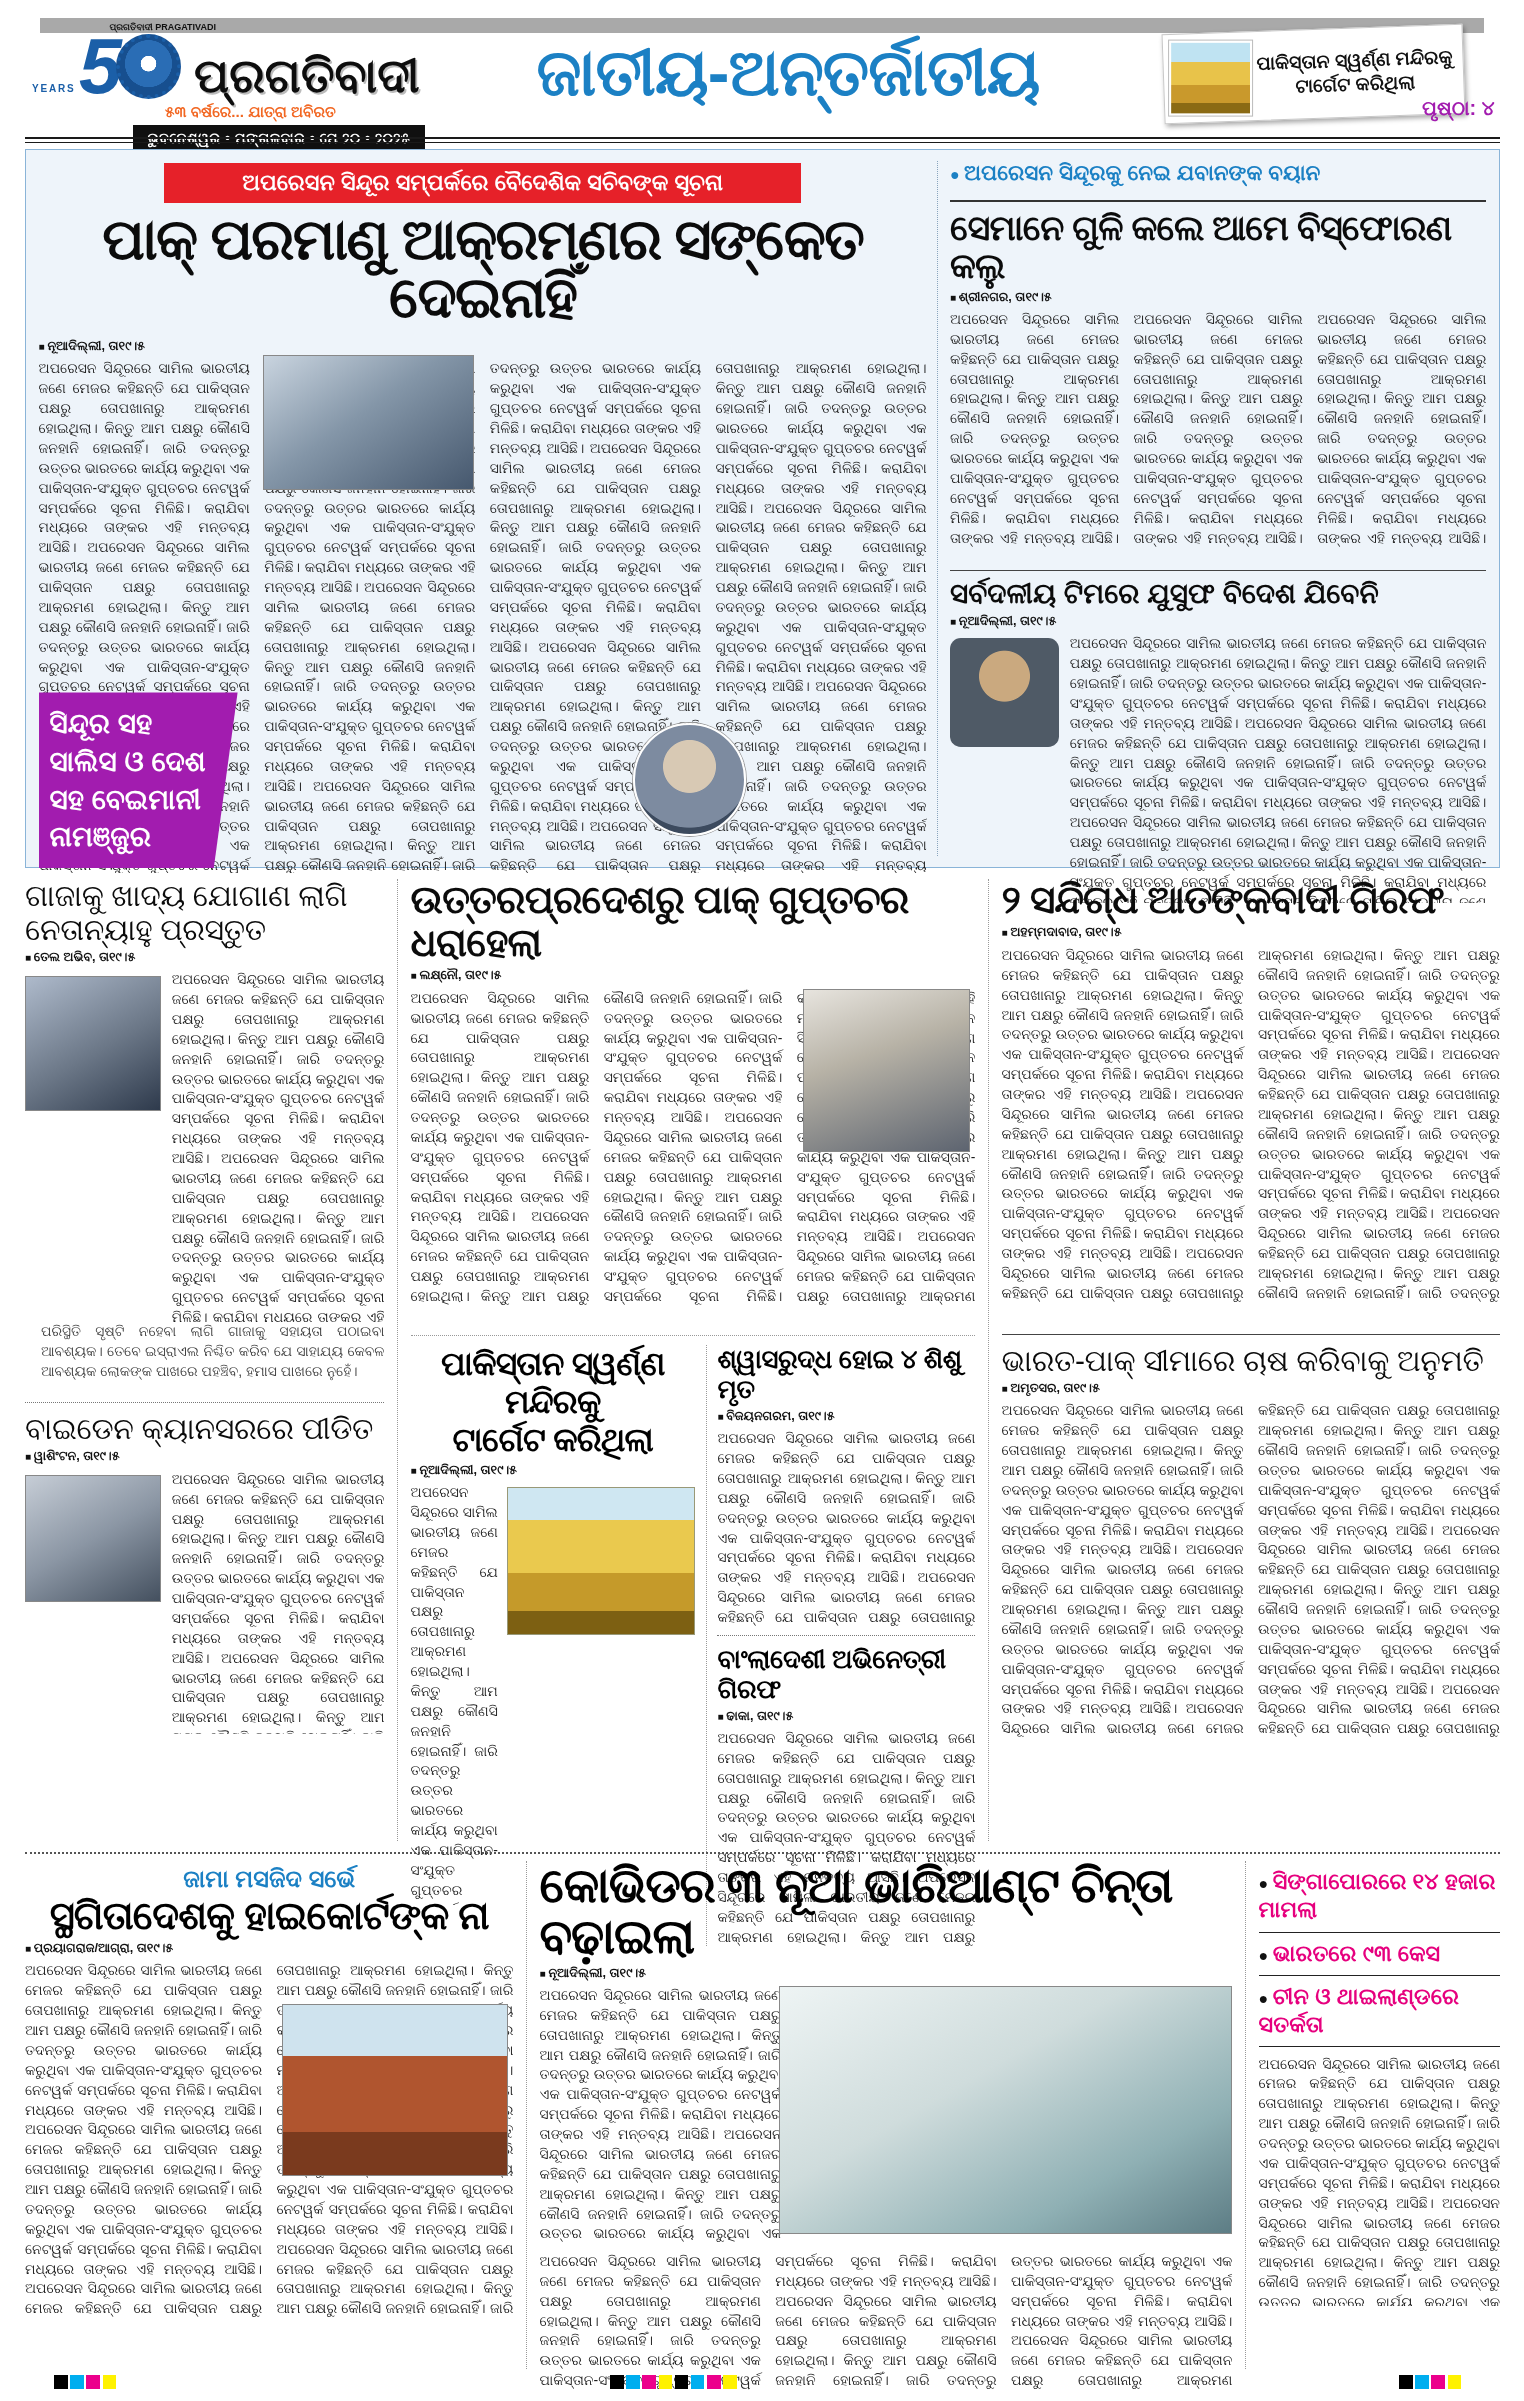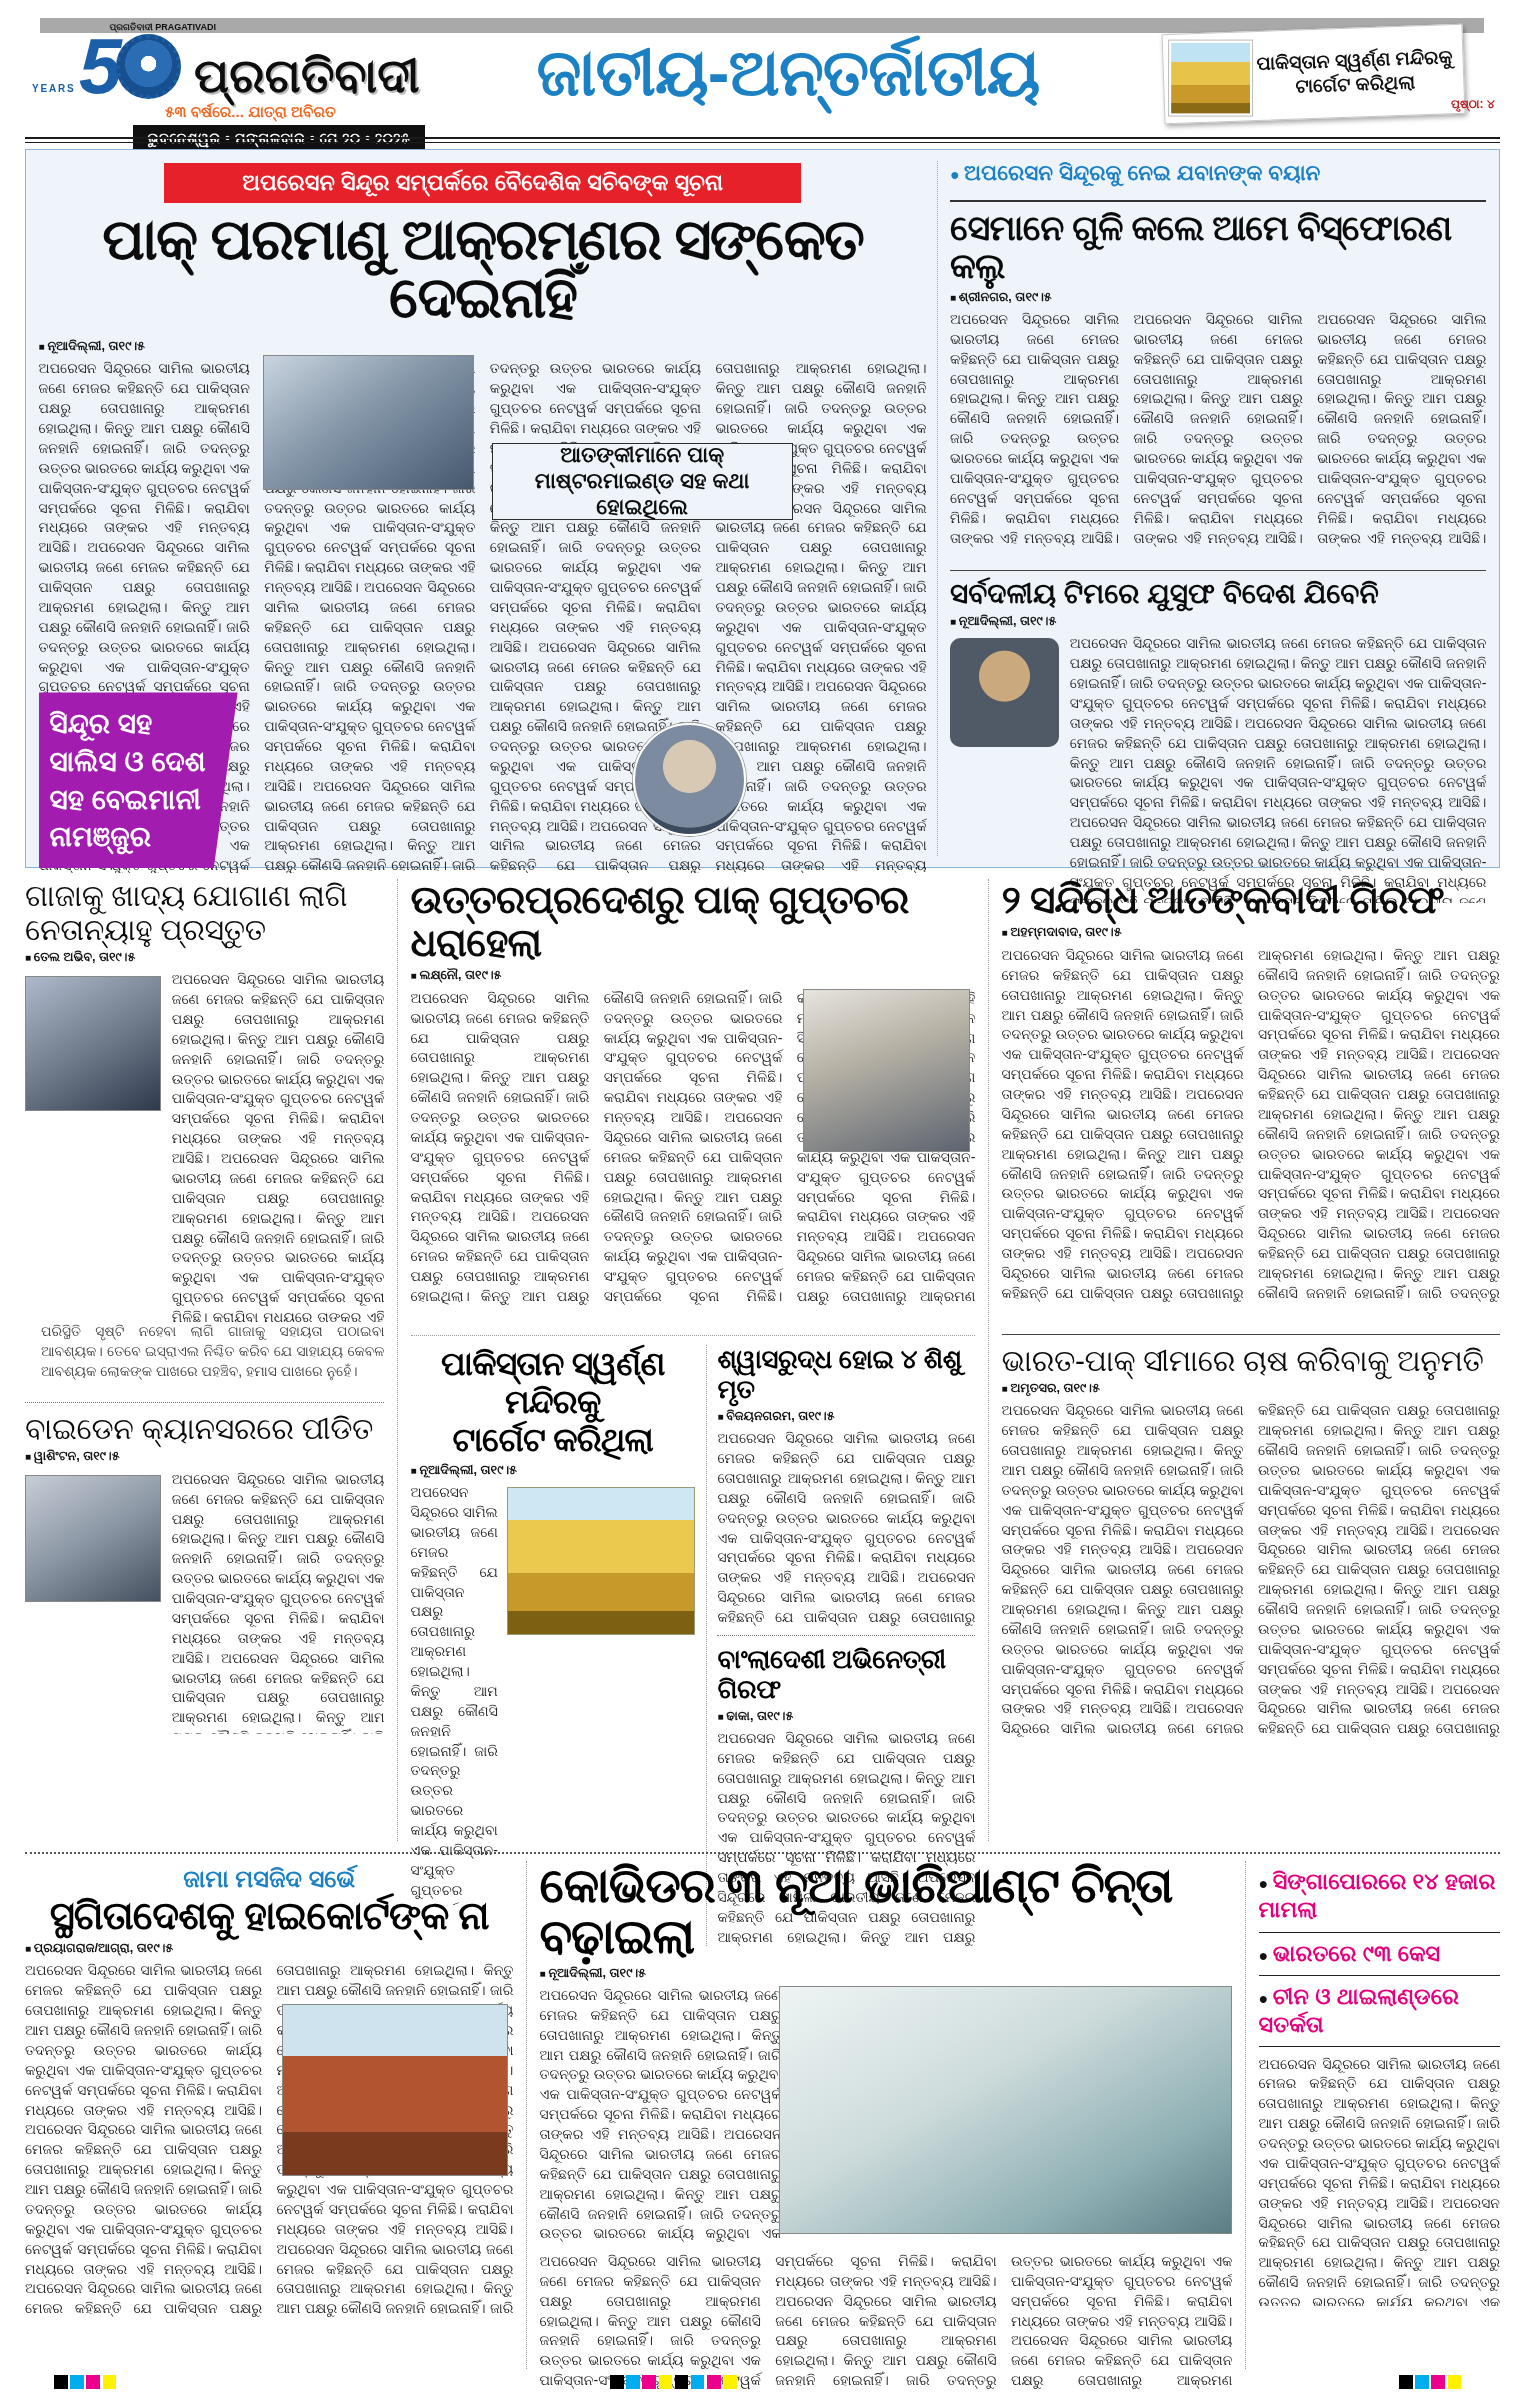--- a/index.html
+++ b/index.html
@@ -25,21 +25,21 @@
     font-size:14.4px; font-weight:bold; padding:4.5px 14.4px 5.4px; letter-spacing:0.4px; }
   .section-title { position:absolute; left:422px; top:12.6px; width:682px; text-align:center;
     font-size:65px; font-weight:800; color:#1b80c4; letter-spacing:-0.9px; line-height:1; }
   .promo-card { position:absolute; right:36px; top:1.8px; width:301px; height:90px; background:#ffffff;
     border:0.9px solid #c8c8c8; box-shadow:1.8px 2.7px 5.4px rgba(0,0,0,0.35); transform:rotate(-2deg);
     display:flex; align-items:center; padding:5.4px; }
   .promo-thumb { width:83px; height:75px; flex:0 0 83px; border:2.7px solid #fff; outline:0.9px solid #bbb;
     transform:rotate(2deg);
     background:linear-gradient(180deg,#bfe3f2 0 28%, #e8c34a 28% 60%, #c9992c 60% 85%, #8a6a14 85% 100%); }
   .promo-text { flex:1; text-align:center; font-size:19px; font-weight:800; color:#111; line-height:1.25; }
-  .page-num { position:absolute; right:5.4px; top:70px; font-size:12px; font-weight:bold; color:#b91c1c;text-align:right; }
+  .page-num { position:absolute; right:5.4px; top:70px; font-size:20px; font-weight:bold; color:#a21caf;text-align:right; }
   .header-rule { position:absolute; left:25px; top:137px; width:1475px; border-top:2.7px solid #1a1a1a; }
   .header-rule2 { position:absolute; left:25px; top:142px; width:1475px; border-top:0.9px solid #1a1a1a; }
 
   
   .byline { font-size:12.6px; font-weight:bold; color:#111; margin:3.6px 0 5.4px; }
   .byline::before { content:"■ "; font-size:10px; }
   .greek { font-size:14px; line-height:1.42; text-align:justify; color:#1c1c1c; overflow:hidden; word-break:break-word; }
   .cols2 { column-count:2; column-gap:14.4px; }
   .cols3 { column-count:3; column-gap:14.4px; }
   .cols4 { column-count:4; column-gap:14.4px; }
@@ -172,21 +172,20 @@
 
   <section class="top-box">
 
     <article class="lead-block">
       <div class="kicker-red">ଅପରେସନ ସିନ୍ଦୂର ସମ୍ପର୍କରେ ବୈଦେଶିକ ସଚିବଙ୍କ ସୂଚନା</div>
       <h1 class="lead-headline">ପାକ୍ ପରମାଣୁ ଆକ୍ରମଣର ସଙ୍କେତ ଦେଇନାହିଁ</h1>
       <div class="lead-body">
         <div class="byline">ନୂଆଦିଲ୍ଲୀ, ତା୧୯।୫</div>
         <div class="greek cols4" style="height:527px;">ଅପରେସନ ସିନ୍ଦୂରରେ ସାମିଲ ଭାରତୀୟ ଜଣେ ମେଜର କହିଛନ୍ତି ଯେ ପାକିସ୍ତାନ ପକ୍ଷରୁ ତୋପଖାନାରୁ ଆକ୍ରମଣ ହୋଇଥିଲା। କିନ୍ତୁ ଆମ ପକ୍ଷରୁ କୌଣସି ଜନହାନି ହୋଇନାହିଁ। ଜାରି ତଦନ୍ତରୁ ଉତ୍ତର ଭାରତରେ କାର୍ଯ୍ୟ କରୁଥିବା ଏକ ପାକିସ୍ତାନ-ସଂଯୁକ୍ତ ଗୁପ୍ତଚର ନେଟୱର୍କ ସମ୍ପର୍କରେ ସୂଚନା ମିଳିଛି। କରାଯିବା ମଧ୍ୟରେ ତାଙ୍କର ଏହି ମନ୍ତବ୍ୟ ଆସିଛି। ଅପରେସନ ସିନ୍ଦୂରରେ ସାମିଲ ଭାରତୀୟ ଜଣେ ମେଜର କହିଛନ୍ତି ଯେ ପାକିସ୍ତାନ ପକ୍ଷରୁ ତୋପଖାନାରୁ ଆକ୍ରମଣ ହୋଇଥିଲା। କିନ୍ତୁ ଆମ ପକ୍ଷରୁ କୌଣସି ଜନହାନି ହୋଇନାହିଁ। ଜାରି ତଦନ୍ତରୁ ଉତ୍ତର ଭାରତରେ କାର୍ଯ୍ୟ କରୁଥିବା ଏକ ପାକିସ୍ତାନ-ସଂଯୁକ୍ତ ଗୁପ୍ତଚର ନେଟୱର୍କ ସମ୍ପର୍କରେ ସୂଚନା ମିଳିଛି। କରାଯିବା ମଧ୍ୟରେ ତାଙ୍କର ଏହି ମନ୍ତବ୍ୟ ଆସିଛି। ଅପରେସନ ସିନ୍ଦୂରରେ ସାମିଲ ଭାରତୀୟ ଜଣେ ମେଜର କହିଛନ୍ତି ଯେ ପାକିସ୍ତାନ ପକ୍ଷରୁ ତୋପଖାନାରୁ ଆକ୍ରମଣ ହୋଇଥିଲା। କିନ୍ତୁ ଆମ ପକ୍ଷରୁ କୌଣସି ଜନହାନି ହୋଇନାହିଁ। ଜାରି ତଦନ୍ତରୁ ଉତ୍ତର ଭାରତରେ କାର୍ଯ୍ୟ କରୁଥିବା ଏକ ପାକିସ୍ତାନ-ସଂଯୁକ୍ତ ଗୁପ୍ତଚର ନେଟୱର୍କ ସମ୍ପର୍କରେ ସୂଚନା ମିଳିଛି। କରାଯିବା ମଧ୍ୟରେ ତାଙ୍କର ଏହି ମନ୍ତବ୍ୟ ଆସିଛି। ଅପରେସନ ସିନ୍ଦୂରରେ ସାମିଲ ଭାରତୀୟ ଜଣେ ମେଜର କହିଛନ୍ତି ଯେ ପାକିସ୍ତାନ ପକ୍ଷରୁ ତୋପଖାନାରୁ ଆକ୍ରମଣ ହୋଇଥିଲା। କିନ୍ତୁ ଆମ ପକ୍ଷରୁ କୌଣସି ଜନହାନି ହୋଇନାହିଁ। ଜାରି ତଦନ୍ତରୁ ଉତ୍ତର ଭାରତରେ କାର୍ଯ୍ୟ କରୁଥିବା ଏକ ପାକିସ୍ତାନ-ସଂଯୁକ୍ତ ଗୁପ୍ତଚର ନେଟୱର୍କ ସମ୍ପର୍କରେ ସୂଚନା ମିଳିଛି। କରାଯିବା ମଧ୍ୟରେ ତାଙ୍କର ଏହି ମନ୍ତବ୍ୟ ଆସିଛି। ଅପରେସନ ସିନ୍ଦୂରରେ ସାମିଲ ଭାରତୀୟ ଜଣେ ମେଜର କହିଛନ୍ତି ଯେ ପାକିସ୍ତାନ ପକ୍ଷରୁ ତୋପଖାନାରୁ ଆକ୍ରମଣ ହୋଇଥିଲା। କିନ୍ତୁ ଆମ ପକ୍ଷରୁ କୌଣସି ଜନହାନି ହୋଇନାହିଁ। ଜାରି ତଦନ୍ତରୁ ଉତ୍ତର ଭାରତରେ କାର୍ଯ୍ୟ କରୁଥିବା ଏକ ପାକିସ୍ତାନ-ସଂଯୁକ୍ତ ଗୁପ୍ତଚର ନେଟୱର୍କ ସମ୍ପର୍କରେ ସୂଚନା ମିଳିଛି। କରାଯିବା ମଧ୍ୟରେ ତାଙ୍କର ଏହି ମନ୍ତବ୍ୟ ଆସିଛି। ଅପରେସନ ସିନ୍ଦୂରରେ ସାମିଲ ଭାରତୀୟ ଜଣେ ମେଜର କହିଛନ୍ତି ଯେ ପାକିସ୍ତାନ ପକ୍ଷରୁ ତୋପଖାନାରୁ ଆକ୍ରମଣ ହୋଇଥିଲା। କିନ୍ତୁ ଆମ ପକ୍ଷରୁ କୌଣସି ଜନହାନି ହୋଇନାହିଁ। ଜାରି ତଦନ୍ତରୁ ଉତ୍ତର ଭାରତରେ କାର୍ଯ୍ୟ କରୁଥିବା ଏକ ପାକିସ୍ତାନ-ସଂଯୁକ୍ତ ଗୁପ୍ତଚର ନେଟୱର୍କ ସମ୍ପର୍କରେ ସୂଚନା ମିଳିଛି। କରାଯିବା ମଧ୍ୟରେ ତାଙ୍କର ଏହି ମନ୍ତବ୍ୟ ଆସିଛି। ଅପରେସନ ସିନ୍ଦୂରରେ ସାମିଲ ଭାରତୀୟ ଜଣେ ମେଜର କହିଛନ୍ତି ଯେ ପାକିସ୍ତାନ ପକ୍ଷରୁ ତୋପଖାନାରୁ ଆକ୍ରମଣ ହୋଇଥିଲା। କିନ୍ତୁ ଆମ ପକ୍ଷରୁ କୌଣସି ଜନହାନି ହୋଇନାହିଁ। ଜାରି ତଦନ୍ତରୁ ଉତ୍ତର ଭାରତରେ କାର୍ଯ୍ୟ କରୁଥିବା ଏକ ପାକିସ୍ତାନ-ସଂଯୁକ୍ତ ଗୁପ୍ତଚର ନେଟୱର୍କ ସମ୍ପର୍କରେ ସୂଚନା ମିଳିଛି। କରାଯିବା ମଧ୍ୟରେ ତାଙ୍କର ଏହି ମନ୍ତବ୍ୟ ଆସିଛି। ଅପରେସନ ସିନ୍ଦୂରରେ ସାମିଲ ଭାରତୀୟ ଜଣେ ମେଜର କହିଛନ୍ତି ଯେ ପାକିସ୍ତାନ ପକ୍ଷରୁ ତୋପଖାନାରୁ ଆକ୍ରମଣ ହୋଇଥିଲା। କିନ୍ତୁ ଆମ ପକ୍ଷରୁ କୌଣସି ଜନହାନି ହୋଇନାହିଁ। ଜାରି ତଦନ୍ତରୁ ଉତ୍ତର ଭାରତରେ କାର୍ଯ୍ୟ କରୁଥିବା ଏକ ପାକିସ୍ତାନ-ସଂଯୁକ୍ତ ଗୁପ୍ତଚର ନେଟୱର୍କ ସମ୍ପର୍କରେ ସୂଚନା ମିଳିଛି। କରାଯିବା ମଧ୍ୟରେ ତାଙ୍କର ଏହି ମନ୍ତବ୍ୟ ଆସିଛି। ଅପରେସନ ସିନ୍ଦୂରରେ ସାମିଲ ଭାରତୀୟ ଜଣେ ମେଜର କହିଛନ୍ତି ଯେ ପାକିସ୍ତାନ ପକ୍ଷରୁ ତୋପଖାନାରୁ ଆକ୍ରମଣ ହୋଇଥିଲା। କିନ୍ତୁ ଆମ ପକ୍ଷରୁ କୌଣସି ଜନହାନି ହୋଇନାହିଁ। ଜାରି ତଦନ୍ତରୁ ଉତ୍ତର ଭାରତରେ କାର୍ଯ୍ୟ କରୁଥିବା ଏକ ପାକିସ୍ତାନ-ସଂଯୁକ୍ତ ଗୁପ୍ତଚର ନେଟୱର୍କ ସମ୍ପର୍କରେ ସୂଚନା ମିଳିଛି। କରାଯିବା ମଧ୍ୟରେ ତାଙ୍କର ଏହି ମନ୍ତବ୍ୟ ଆସିଛି। ଅପରେସନ ସିନ୍ଦୂରରେ ସାମିଲ ଭାରତୀୟ ଜଣେ ମେଜର କହିଛନ୍ତି ଯେ ପାକିସ୍ତାନ ପକ୍ଷରୁ ତୋପଖାନାରୁ ଆକ୍ରମଣ ହୋଇଥିଲା। କିନ୍ତୁ ଆମ ପକ୍ଷରୁ କୌଣସି ଜନହାନି ହୋଇନାହିଁ। ଜାରି ତଦନ୍ତରୁ ଉତ୍ତର ଭାରତରେ କାର୍ଯ୍ୟ କରୁଥିବା ଏକ ପାକିସ୍ତାନ-ସଂଯୁକ୍ତ ଗୁପ୍ତଚର ନେଟୱର୍କ ସମ୍ପର୍କରେ ସୂଚନା ମିଳିଛି। କରାଯିବା ମଧ୍ୟରେ ତାଙ୍କର ଏହି ମନ୍ତବ୍ୟ ଆସିଛି। ଅପରେସନ ସିନ୍ଦୂରରେ ସାମିଲ ଭାରତୀୟ ଜଣେ ମେଜର କହିଛନ୍ତି ଯେ ପାକିସ୍ତାନ ପକ୍ଷରୁ ତୋପଖାନାରୁ ଆକ୍ରମଣ ହୋଇଥିଲା। କିନ୍ତୁ ଆମ ପକ୍ଷରୁ କୌଣସି ଜନହାନି ହୋଇନାହିଁ। ଜାରି ତଦନ୍ତରୁ ଉତ୍ତର ଭାରତରେ କାର୍ଯ୍ୟ କରୁଥିବା ଏକ ପାକିସ୍ତାନ-ସଂଯୁକ୍ତ ଗୁପ୍ତଚର ନେଟୱର୍କ ସମ୍ପର୍କରେ ସୂଚନା ମିଳିଛି। କରାଯିବା ମଧ୍ୟରେ ତାଙ୍କର ଏହି ମନ୍ତବ୍ୟ ଆସିଛି। ଅପରେସନ ସିନ୍ଦୂରରେ ସାମିଲ ଭାରତୀୟ ଜଣେ ମେଜର କହିଛନ୍ତି ଯେ ପାକିସ୍ତାନ ପକ୍ଷରୁ ତୋପଖାନାରୁ ଆକ୍ରମଣ ହୋଇଥିଲା। କିନ୍ତୁ ଆମ ପକ୍ଷରୁ କୌଣସି ଜନହାନି ହୋଇନାହିଁ। ଜାରି ତଦନ୍ତରୁ ଉତ୍ତର ଭାରତରେ କାର୍ଯ୍ୟ କରୁଥିବା ଏକ ପାକିସ୍ତାନ-ସଂଯୁକ୍ତ ଗୁପ୍ତଚର ନେଟୱର୍କ ସମ୍ପର୍କରେ ସୂଚନା ମିଳିଛି। କରାଯିବା ମଧ୍ୟରେ ତାଙ୍କର ଏହି ମନ୍ତବ୍ୟ ଆସିଛି। ଅପରେସନ ସିନ୍ଦୂରରେ ସାମିଲ ଭାରତୀୟ ଜଣେ ମେଜର କହିଛନ୍ତି ଯେ ପାକିସ୍ତାନ ପକ୍ଷରୁ ତୋପଖାନାରୁ ଆକ୍ରମଣ ହୋଇଥିଲା। କିନ୍ତୁ ଆମ ପକ୍ଷରୁ କୌଣସି ଜନହାନି ହୋଇନାହିଁ। ଜାରି ତଦନ୍ତରୁ ଉତ୍ତର ଭାରତରେ କାର୍ଯ୍ୟ କରୁଥିବା ଏକ ପାକିସ୍ତାନ-ସଂଯୁକ୍ତ ଗୁପ୍ତଚର ନେଟୱର୍କ ସମ୍ପର୍କରେ ସୂଚନା ମିଳିଛି। କରାଯିବା ମଧ୍ୟରେ ତାଙ୍କର ଏହି ମନ୍ତବ୍ୟ ଆସିଛି। ଅପରେସନ ସିନ୍ଦୂରରେ ସାମିଲ ଭାରତୀୟ ଜଣେ ମେଜର କହିଛନ୍ତି ଯେ ପାକିସ୍ତାନ ପକ୍ଷରୁ ତୋପଖାନାରୁ ଆକ୍ରମଣ ହୋଇଥିଲା। କିନ୍ତୁ ଆମ ପକ୍ଷରୁ କୌଣସି ଜନହାନି ହୋଇନାହିଁ। ଜାରି ତଦନ୍ତରୁ ଉତ୍ତର ଭାରତରେ କାର୍ଯ୍ୟ କରୁଥିବା ଏକ ପାକିସ୍ତାନ-ସଂଯୁକ୍ତ ଗୁପ୍ତଚର ନେଟୱର୍କ ସମ୍ପର୍କରେ ସୂଚନା ମିଳିଛି। କରାଯିବା ମଧ୍ୟରେ ତାଙ୍କର ଏହି ମନ୍ତବ୍ୟ ଆସିଛି। </div>
         <div class="lead-photo"></div>
-        <div class="boxed-subhead">ଆତଙ୍କୀମାନେ ପାକ୍ ମାଷ୍ଟରମାଇଣ୍ଡ ସହ କଥା ହୋଇଥିଲେ</div>
         <div class="pull-box">ସିନ୍ଦୂର ସହ ସାଲିସ ଓ ଦେଶ ସହ ବେଇମାନୀ ନାମଞ୍ଜୁର</div>
         <div class="circle-photo"></div>
       </div>
     </article>
 
     <div class="vdiv"></div>
 
     <div class="right-block">
       <article>
         <div class="kicker-blue">ଅପରେସନ ସିନ୍ଦୂରକୁ ନେଇ ଯବାନଙ୍କ ବୟାନ</div>

